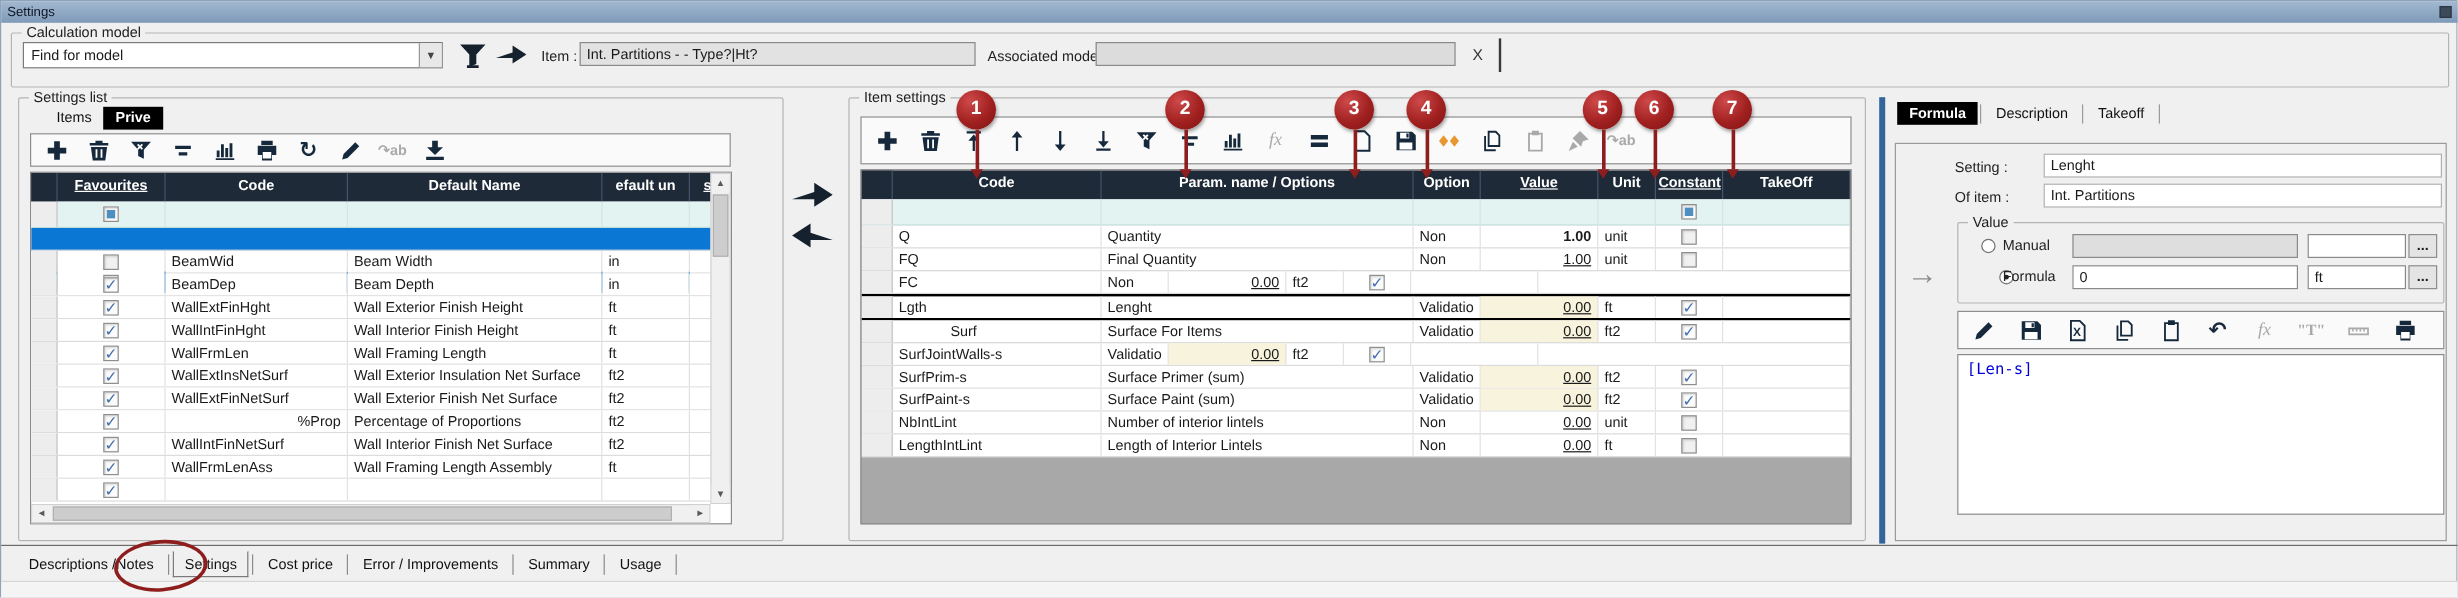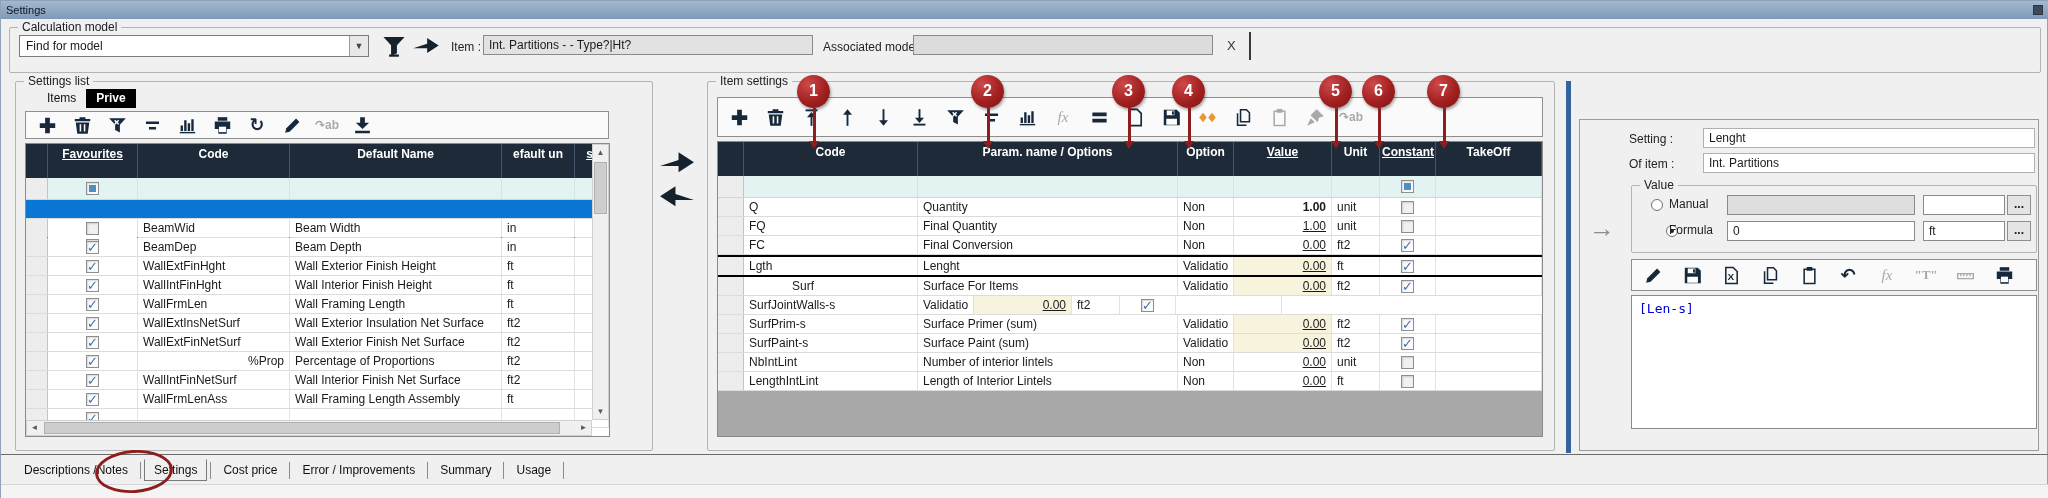--- a/index.html
+++ b/index.html
@@ -42,21 +42,21 @@
   .tbtn .uni { font-size:18px; line-height:18px; font-weight:bold; }
   .tbtn .fx { font-family:"Liberation Serif","DejaVu Serif",serif; font-style:italic; font-size:15px; }
   .tbtn .qt { font-family:"Liberation Serif","DejaVu Serif",serif; font-size:13px; font-weight:bold; }
   .tbtn .abt { font-size:12px; font-weight:bold; letter-spacing:0; }
 
   
   .tframe { position:absolute; border:1px solid #8a8a8a; background:#fff; overflow:hidden; }
   .trow { display:flex; height:19px; border-bottom:1px solid #dcdcdc; background:#fff; }
   .trow .cell { border-right:1px solid #e2e2e2; height:100%; line-height:18px; padding:0 5px; overflow:hidden; white-space:nowrap; }
   .trow .gut { background:#ededed; border-right:1px solid #c4c4c4; }
-  .thead { display:flex; height:34px; background:#1e2a38; color:#fff; font-weight:bold; }
+  .thead { display:flex; height:24px; background:#1e2a38; color:#fff; font-weight:bold; }
   .thead .cell { border-right:1px solid #44546a; text-align:center; line-height:20px; overflow:hidden; white-space:nowrap; padding:0 2px; }
   .thead .gut { background:#1e2a38; }
   .filterrow { display:flex; height:22px; background:#e3f3f1; border-bottom:1px solid #c2ddd9; }
   .filterrow .cell { border-right:1px solid #d2e6e2; display:flex; align-items:center; justify-content:center; }
   .filterrow .gut { background:#ededed; border-right:1px solid #c4c4c4; }
   .trow.sel { background:#0a77d4; color:#fff; }
   .trow.sel .cell { border-right-color:#2f8cdc;margin-top:36px; }
   .trow.cur { border-top:2px solid #000; border-bottom:2px solid #000; height:22px; }
   .trow.cur .cell { line-height:18px; }
   .val-cell { text-align:right; }
@@ -520,21 +520,20 @@
           <div class="cell val-cell" style="width: 98px;"><span class="uv">1.00</span></div>
           <div class="cell" style="width: 48px;">unit</div>
           <div class="cell ctr" style="width: 56px;">
             <span class="cb un"></span>
           </div>
           <div class="cell" style="width: 106px;"></div>
         </div>
         <div class="trow">
           <div class="cell gut" style="width: 26px;"></div>
           <div class="cell" style="width: 174px;">FC</div>
-          <div class="cell" style="width: 260px;">Final Conversion</div>
           <div class="cell" style="width: 56px;">Non</div>
           <div class="cell val-cell" style="width: 98px;"><span class="uv">0.00</span></div>
           <div class="cell" style="width: 48px;">ft2</div>
           <div class="cell ctr" style="width: 56px;">
             <span class="cb checked"></span>
           </div>
           <div class="cell" style="width: 106px;"></div>
         </div>
         <div class="trow cur">
           <div class="cell gut" style="width: 26px;"></div>
@@ -656,20 +655,21 @@
       </div>
       <div class="callout" style="left: 1426px; top: 74px;">
         <div class="ball">7</div>
         <div class="stem" style="height: 33px;"></div>
         <div class="tip"></div>
       </div>
     </div>
 
   
   <div class="bluebar" style="left:1565px; top:80px; width:5px; height:372px;"></div>
+  <div class="abs" style="left:1580px; top:84px;" id="rp-tabs"><span class="tab on">Formula</span><span class="vtab-sep"></span><span class="tab">Description</span><span class="vtab-sep"></span><span class="tab">Takeoff</span><span class="vtab-sep"></span></div>
 
   <div class="abs" style="left:1578px; top:118px; width:460px; height:332px; border:1px solid #9a9a9a;"></div>
 
   <span class="fieldlbl" style="left:1628px; top:131px;">Setting :</span>
   <div class="abs txt" style="left:1702px; top:127px; width:332px; border-color:#b0b0b0;">Lenght</div>
   <span class="fieldlbl" style="left:1628px; top:156px;">Of item :</span>
   <div class="abs txt" style="left:1702px; top:152px; width:332px; border-color:#b0b0b0;">Int. Partitions</div>
 
   <div class="grp" style="left:1630px; top:184px; width:406px; height:68px;">
     <span class="legend">Value</span>

